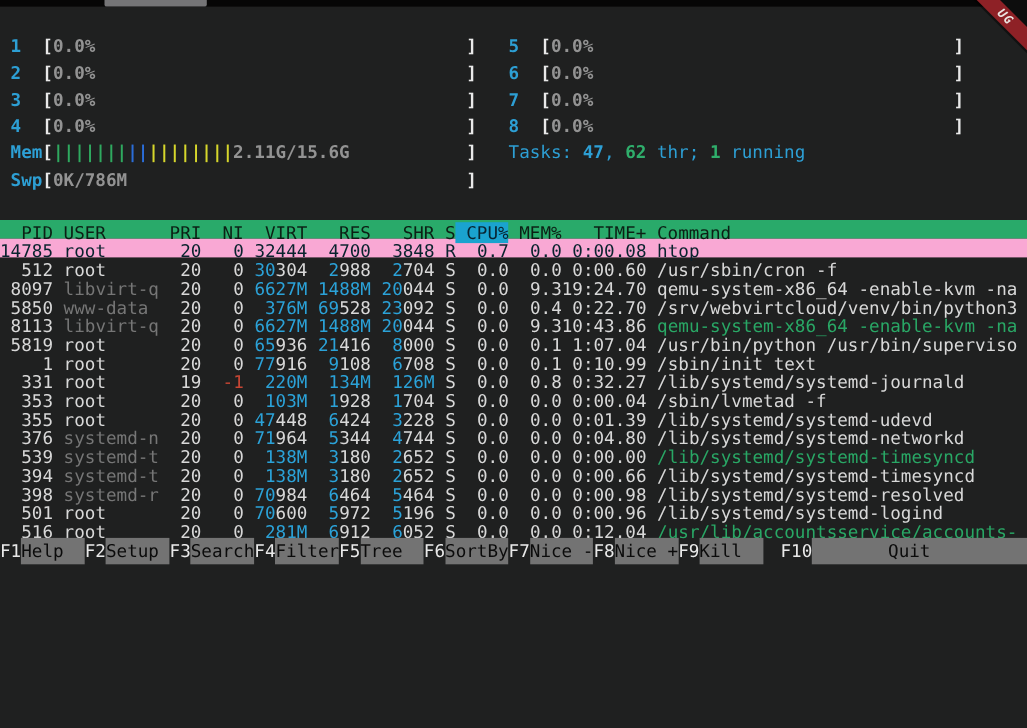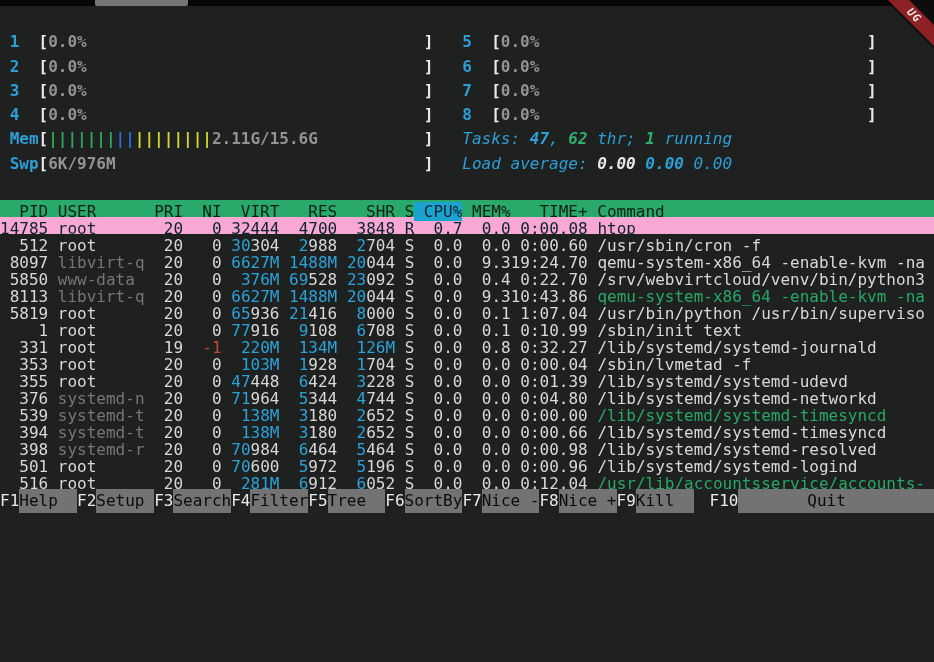--- a/index.html
+++ b/index.html
@@ -16,21 +16,21 @@
   .tline{height:24.25px;display:flex;align-items:center;}
   .tline > span{flex-shrink:0;display:inline-block;}
   .w1{width:1ch;} .w3{width:3ch;} .w48{width:48ch;}
   .mlab{width:3ch;color:#2d9fd4;font-weight:bold;}
   .br{width:1ch;color:#e9e9e9;font-weight:bold;}
   .m-inner{width:39ch;display:flex;justify-content:space-between;}
   .m-inner-r{width:38ch;display:flex;justify-content:flex-end;}
   .m-val{color:#939393;font-weight:bold;white-space:pre;}
   .pipes{white-space:pre;font-weight:bold;}
   .p-g{color:#2fa95f;} .p-b{color:#2b6dd8;} .p-y{color:#d6d62c;}
-  .info{white-space:pre;font-style:italic;}
+  .info{white-space:pre;}
   .t-cyan{color:#2d9fd4;} .t-green{color:#2fae6b;} .t-white{color:#e9e9e9;}
   .b{font-weight:bold;}
   
   .trow{height:17px;white-space:pre;color:#d8d8d8;}
   .trow span{display:inline;}
   .thead{background:#29aa6a;color:#0c2015;}
   .thead .sort{background:#1aa3cf;color:#082430;}
   .sel{background:#f9a8d4;}
   .sel span{color:#09232e !important;}
   .c-val{color:#d8d8d8;} .c-cyan{color:#2ba2d8;margin-top:12px;} .c-dim{color:#767676;}
@@ -113,24 +113,23 @@
         <span class="m-inner"><span class="pipes"><span class="p-g">|||||||</span><span class="p-b">||</span><span class="p-y">||||||||</span></span><span class="m-val">2.11G/15.6G</span></span>
         <span class="br">]</span>
         <span class="w3"></span>
         <span class="info"><span class="t-cyan">Tasks: </span><span class="t-cyan b">47</span><span class="t-cyan">, </span><span class="t-green b">62</span><span class="t-cyan"> thr; </span><span class="t-green b">1</span><span class="t-cyan"> running</span></span>
       </div>
 
     <div class="tline">
         <span class="w1"></span>
         <span class="mlab">Swp</span>
         <span class="br">[</span>
-        <span class="m-inner"><span></span><span class="m-val">6K/976M</span></span>
+        <span class="m-inner"><span></span><span class="m-val">0K/786M</span></span>
         <span class="br">]</span>
         <span class="w3"></span>
-        <span class="info"><span class="t-cyan">Load average: </span><span class="t-white b">0.00 </span><span class="t-cyan b">0.00 </span><span class="t-cyan">0.00</span></span>
       </div>
 
 
     <div class="tline"></div>
 
     <div>
       <div class="trow thead" id="thead"><span>  PID</span><span> USER     </span><span> PRI</span><span>  NI</span><span>  VIRT</span><span>   RES</span><span>   SHR</span><span> S</span><span class="sort"> CPU%</span><span> MEM%</span><span>   TIME+</span><span> Command</span></div>
       <div id="tbody">
           <div class="trow sel"><span class="c-val">14785</span><span> </span><span class="c-val">root     </span><span> </span><span class="c-val"> 20</span><span> </span><span class="c-val">  0</span><span> </span><span class="c-cyan"></span><span class="c-val">32444</span><span> </span><span class="c-cyan"> </span><span class="c-val">4700</span><span> </span><span class="c-cyan"> </span><span class="c-val">3848</span><span> </span><span class="c-val">R</span><span> </span><span class="c-val"> 0.7</span><span> </span><span class="c-val"> 0.0</span><span class="c-val"> 0:00.08</span><span> </span><span class="c-val">htop</span></div>
           <div class="trow"><span class="c-val">  512</span><span> </span><span class="c-val">root     </span><span> </span><span class="c-val"> 20</span><span> </span><span class="c-val">  0</span><span> </span><span class="c-cyan">30</span><span class="c-val">304</span><span> </span><span class="c-cyan"> 2</span><span class="c-val">988</span><span> </span><span class="c-cyan"> 2</span><span class="c-val">704</span><span> </span><span class="c-val">S</span><span> </span><span class="c-val"> 0.0</span><span> </span><span class="c-val"> 0.0</span><span class="c-val"> 0:00.60</span><span> </span><span class="c-val">/usr/sbin/cron -f</span></div>

